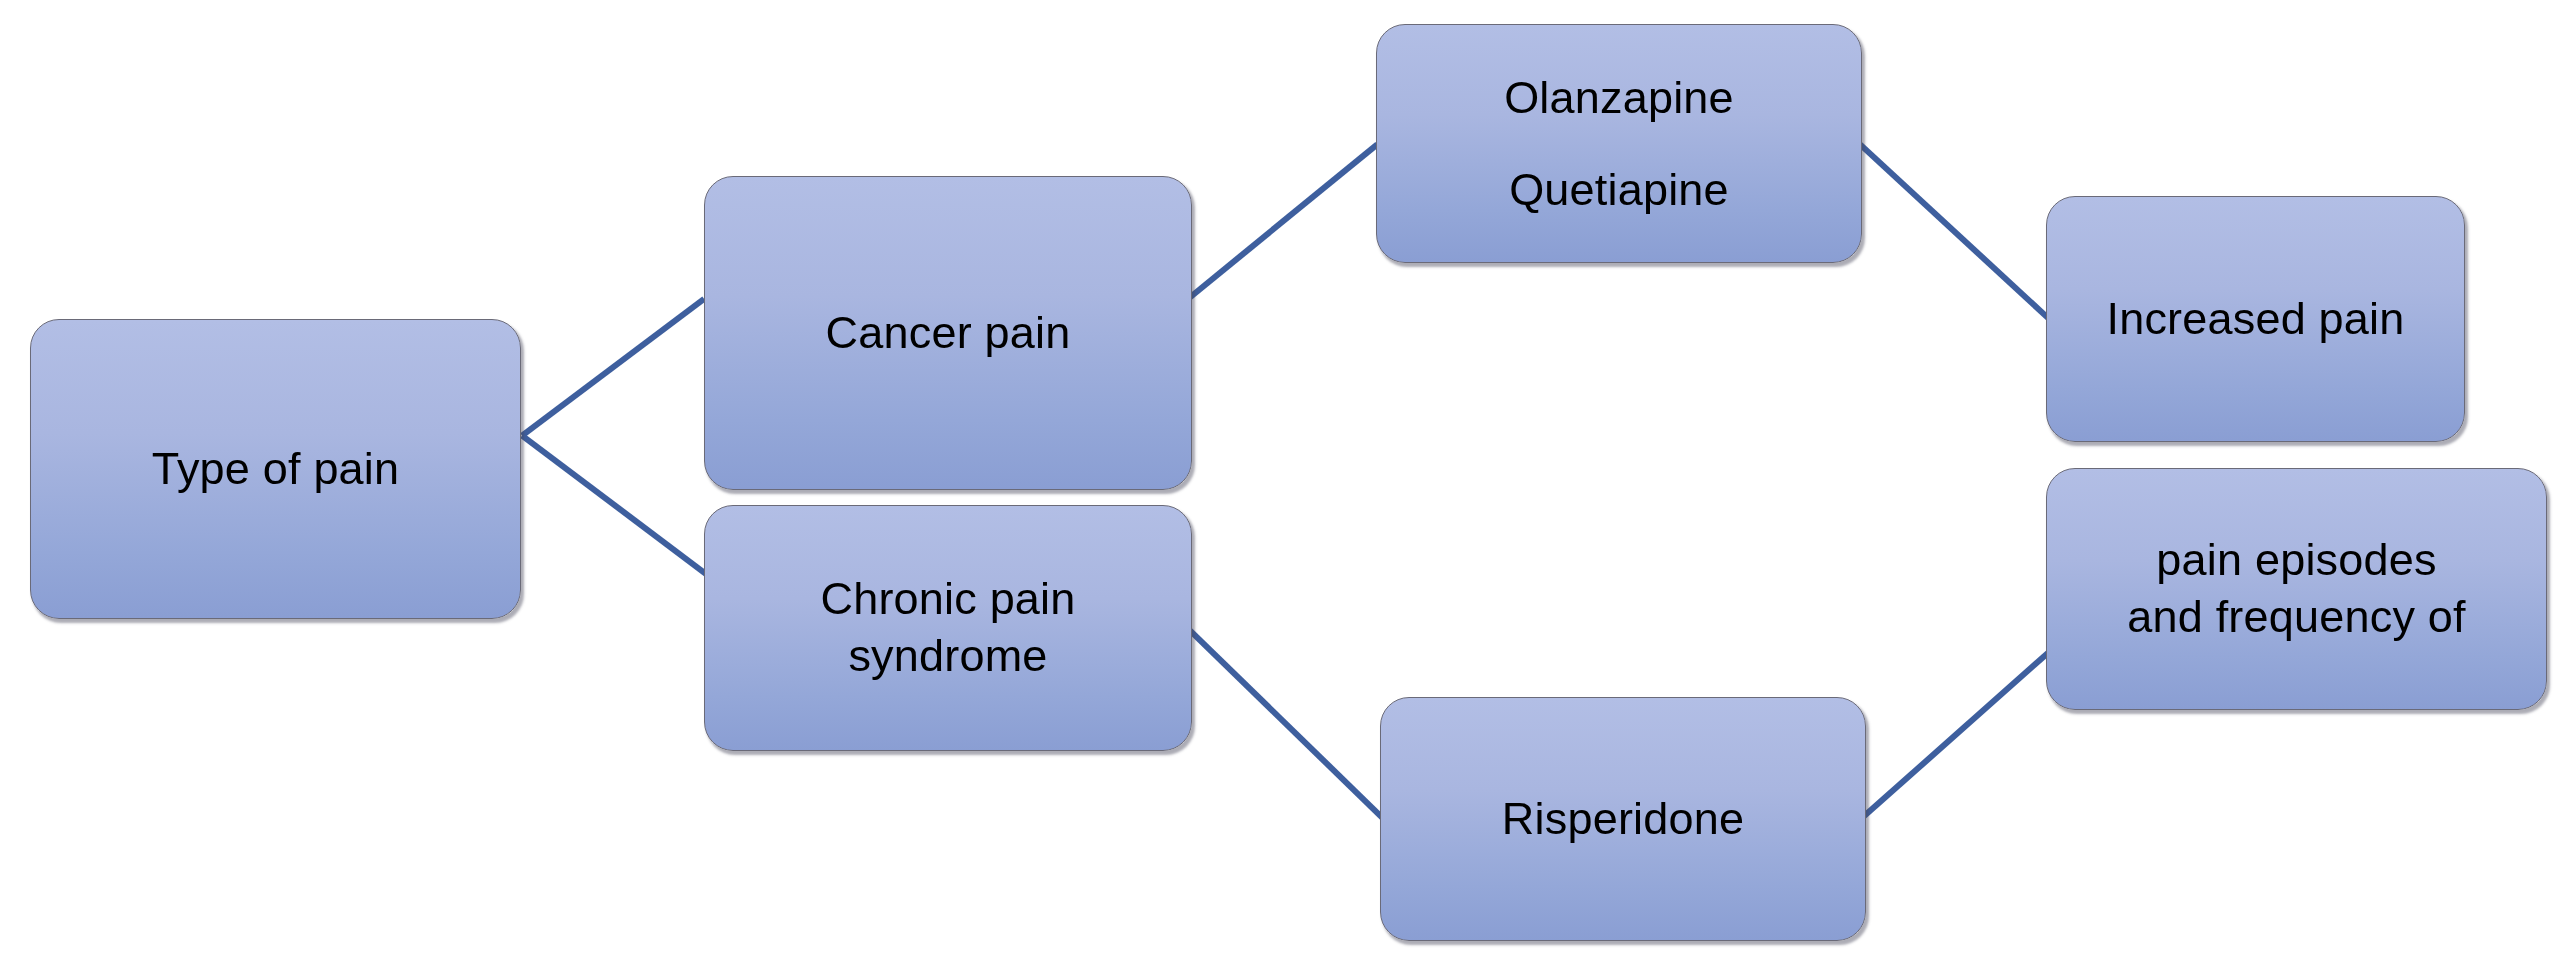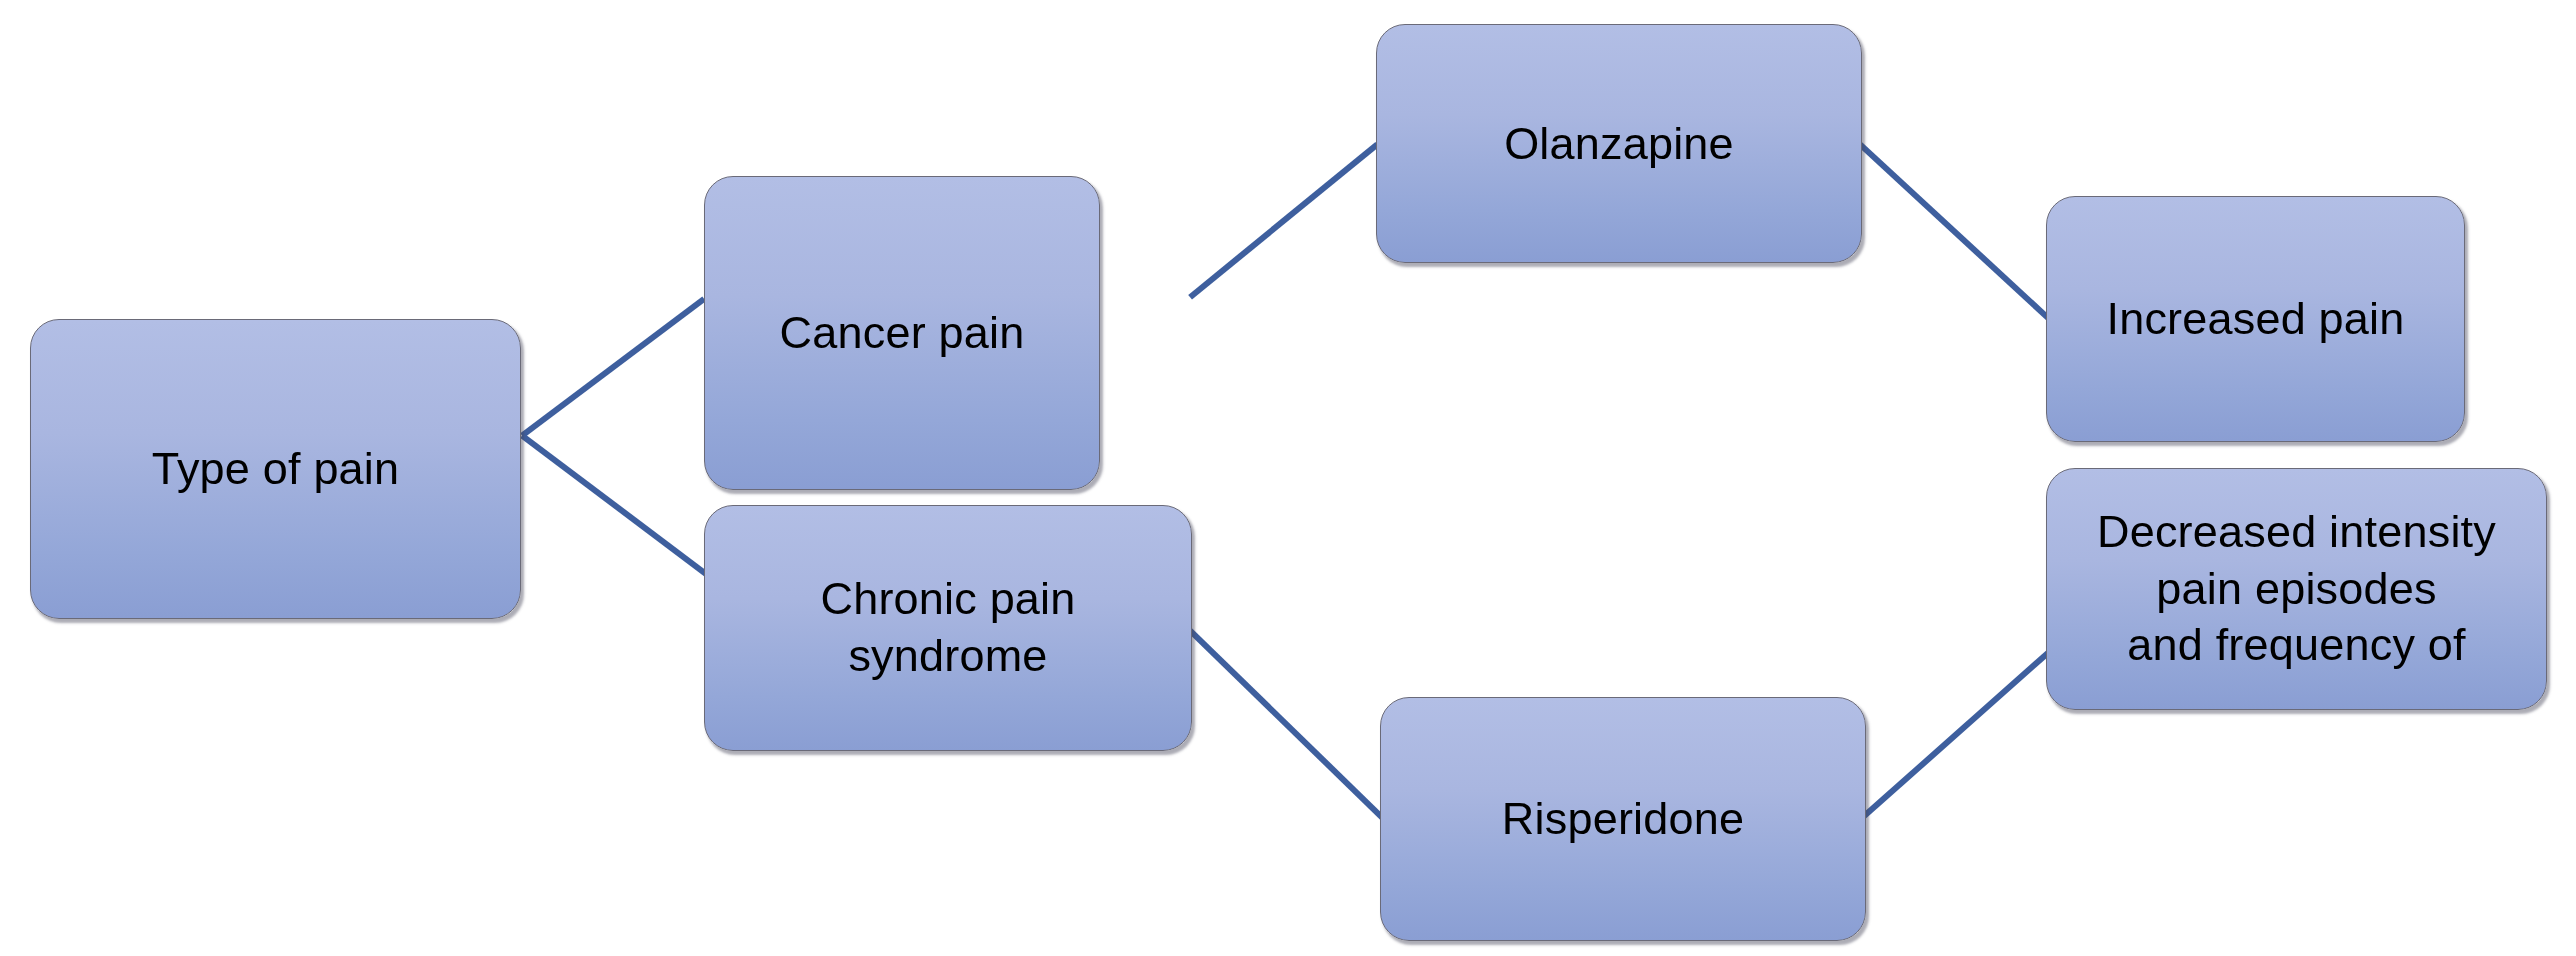--- a/index.html
+++ b/index.html
@@ -44,21 +44,21 @@
     line-height: 1.18;
     font-weight: 400;
     letter-spacing: 0.2px;
     white-space: nowrap;
   }
   .node.spaced .node-line + .node-line {
     margin-top: 39px;
   }
   
   #node-type-of-pain   { left: 30px;   top: 319px;  width: 491px; height: 300px; }
-  #node-cancer-pain    { left: 704px;  top: 176px;  width: 396px; height: 314px; }
+  #node-cancer-pain    { left: 704px;  top: 176px;  width: 488px; height: 314px; }
   #node-chronic-pain   { left: 704px;  top: 505px;  width: 488px; height: 246px; }
   #node-olanzapine     { left: 1376px; top: 24px;   width: 486px; height: 239px; }
   #node-aripiprazole   { left: 1380px; top: 697px;  width: 486px; height: 244px; }
   #node-increased-pain { left: 2046px; top: 196px;  width: 419px; height: 246px; }
   #node-decreased-int  { left: 2046px; top: 468px;  width: 501px; height: 242px; }
 
   #node-decreased-int .node-line { line-height: 1.26; }
   #node-increased-pain .node-line { line-height: 1.26; }
   #node-chronic-pain .node-line { line-height: 1.26; }
 </style>
@@ -86,30 +86,30 @@
     <span class="node-line">Cancer pain</span>
   </div>
 
   <div class="node" id="node-chronic-pain">
     <span class="node-line">Chronic pain</span>
     <span class="node-line">syndrome</span>
   </div>
 
   <div class="node spaced" id="node-olanzapine">
     <span class="node-line">Olanzapine</span>
+    <span class="node-line">Quetiapine</span>
   </div>
 
   <div class="node spaced" id="node-aripiprazole">
     <span class="node-line">Risperidone</span>
   </div>
 
   <div class="node" id="node-increased-pain">
     <span class="node-line">Increased pain</span>
   </div>
 
   <div class="node" id="node-decreased-int">
-    <span class="node-line">Decreased intensity</span>
     <span class="node-line">pain episodes</span>
     <span class="node-line">and frequency of</span>
   </div>
 
 </div>
 
 
 </body></html>

